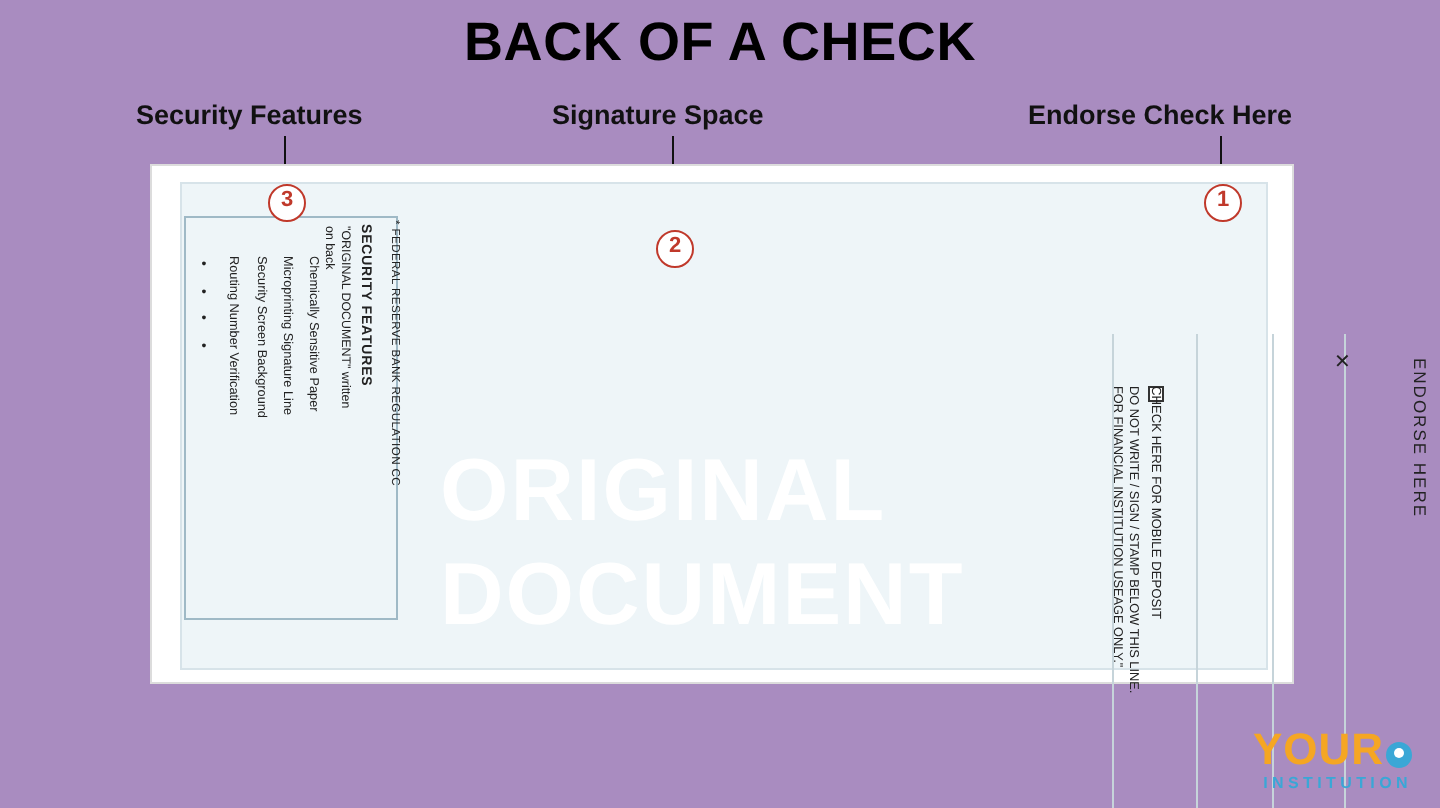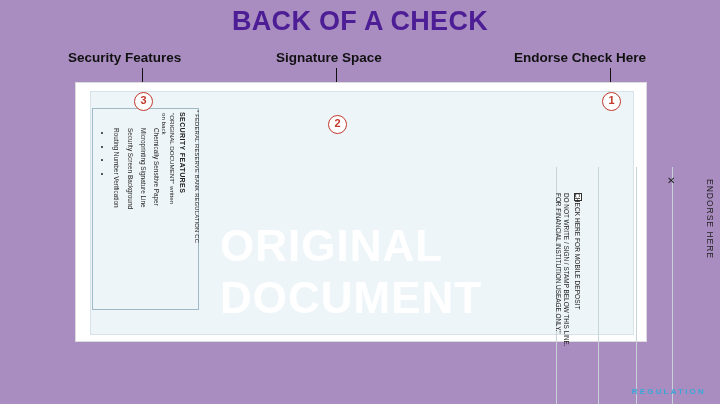--- a/index.html
+++ b/index.html
@@ -22,21 +22,21 @@
 
   
   .title {
     position: absolute;
     top: 6px;
     left: 0;
     width: 720px;
     text-align: center;
     font-size: 27px;
     font-weight: bold;
-    color: #4c1d95;
+    color: #000000;
     letter-spacing: 0.3px;
   }
 
   
   .callout-label {
     position: absolute;
     font-size: 13.5px;
     font-weight: bold;
     color: #111;
     white-space: nowrap;
@@ -330,16 +330,17 @@
   <div class="feat" id="feat-0">Routing Number Verification</div>
   <div class="feat" id="feat-1">Security Screen Background</div>
   <div class="feat" id="feat-2">Microprinting Signature Line</div>
   <div class="feat" id="feat-3">Chemically Sensitive Paper</div>
 
   <div class="badge" id="badge-3">3</div>
   <div class="badge" id="badge-2">2</div>
   <div class="badge" id="badge-1">1</div>
 
   <div id="brand">
-    <div id="brand-dict">REGULATION</div>
+    <div id="brand-your"><span>YOUR</span><span id="brand-dot"></span></div>
+    <div id="brand-dict">INSTITUTION</div>
   </div>
 
 </div>
 
 </body></html>

